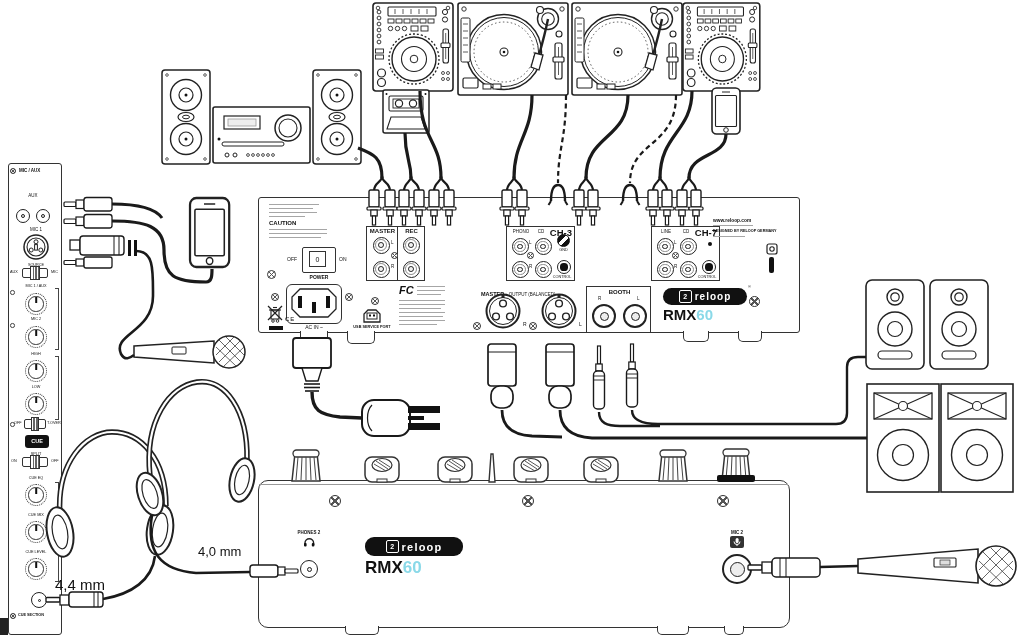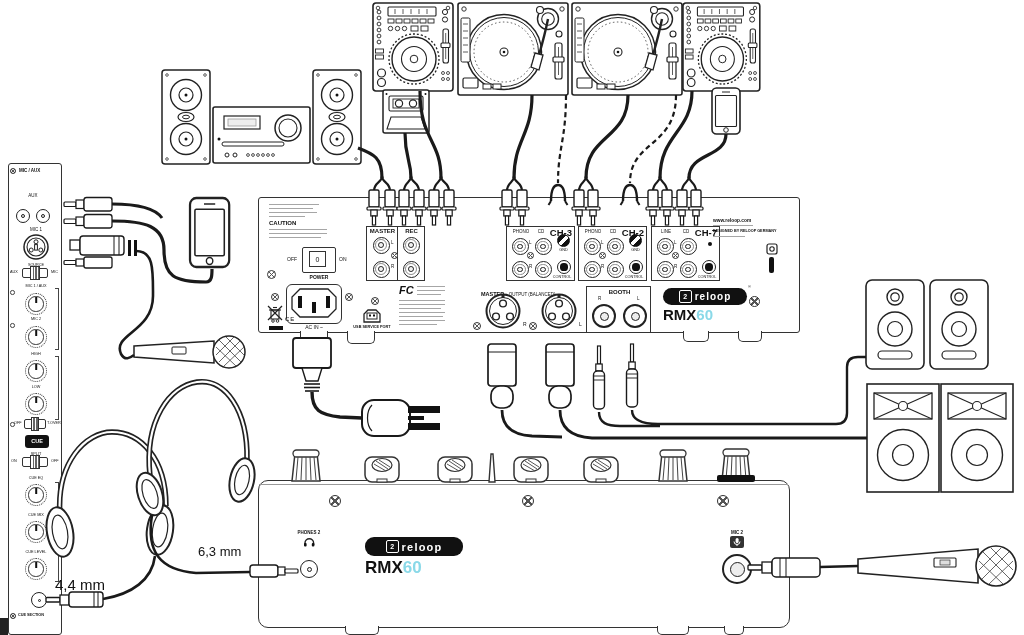--- a/index.html
+++ b/index.html
@@ -212,36 +212,20 @@
       <div class="rca" style="left:27.5px;top:34px;"></div>
       <div class="lbl f4" style="left:22px;top:13px;">L</div>
       <div class="lbl f4" style="left:22px;top:37px;">R</div>
       <div class="screw" style="left:20px;top:25px;width:7px;height:7px;"></div>
       <div class="gnd" style="left:50px;top:7px;"></div>
       <div class="lbl f3 tc" style="left:46px;top:21px;width:21px;">GND</div>
       <div class="ctrljack" style="left:50px;top:33px;"></div>
       <div class="lbl f3 tc" style="left:40px;top:48px;width:30px;">CONTROL</div>
     </div>
 
-    <div class="box" style="left:319px;top:28px;width:69px;height:55px;">
-      <div class="lbl f4 tc" style="left:1px;top:2px;width:26px;">PHONO</div>
-      <div class="lbl f4 tc" style="left:27px;top:2px;width:14px;">CD</div>
-      <div class="lbl f9" style="right:2px;top:1px;">CH-2</div>
-      <div class="rca" style="left:4.5px;top:11px;"></div>
-      <div class="rca" style="left:4.5px;top:34px;"></div>
-      <div class="rca" style="left:27.5px;top:11px;"></div>
-      <div class="rca" style="left:27.5px;top:34px;"></div>
-      <div class="lbl f4" style="left:22px;top:13px;">L</div>
-      <div class="lbl f4" style="left:22px;top:37px;">R</div>
-      <div class="screw" style="left:20px;top:25px;width:7px;height:7px;"></div>
-      <div class="gnd" style="left:50px;top:7px;"></div>
-      <div class="lbl f3 tc" style="left:46px;top:21px;width:21px;">GND</div>
-      <div class="ctrljack" style="left:50px;top:33px;"></div>
-      <div class="lbl f3 tc" style="left:40px;top:48px;width:30px;">CONTROL</div>
-    </div>
 
     <div class="box" style="left:392px;top:28px;width:69px;height:55px;">
       <div class="lbl f4 tc" style="left:2px;top:2px;width:24px;">LINE</div>
       <div class="lbl f4 tc" style="left:26px;top:2px;width:16px;">CD</div>
       <div class="lbl f9" style="right:2px;top:1px;">CH-7</div>
       <div class="rca" style="left:4.5px;top:11px;"></div>
       <div class="rca" style="left:4.5px;top:34px;"></div>
       <div class="rca" style="left:27.5px;top:11px;"></div>
       <div class="rca" style="left:27.5px;top:34px;"></div>
       <div class="lbl f4" style="left:22px;top:13px;">L</div>
@@ -342,21 +326,21 @@
       <line x1="7" y1="8.5" x2="7" y2="10" stroke="#fff" stroke-width="1"></line>
     </svg>
     <div class="jack24" style="left:463px;top:73px;width:30px;height:30px;border-width:2.2px;"></div>
   </div>
 
   <div class="foot" style="left:345px;top:626px;width:34px;height:9px;"></div>
   <div class="foot" style="left:657px;top:626px;width:32px;height:9px;"></div>
   <div class="foot" style="left:724px;top:626px;width:20px;height:9px;"></div>
 
   <div class="lbl" style="left:55px;top:576px;font-size:15px;z-index:6;">4,4 mm</div>
-  <div class="lbl" style="left:198px;top:544px;font-size:13px;z-index:6;">6,3 mm</div>
+  <div class="lbl" style="left:198px;top:544px;font-size:13px;z-index:6;">4,0 mm</div>
 
   <svg class="a" style="left:0;top:0;z-index:4;pointer-events:none;" width="1024" height="635" viewBox="0 0 1024 635">
     <defs>
       <g id="gSpk">
         <rect x="0" y="0" width="48" height="94" rx="3" fill="#fff" stroke="#222" stroke-width="1.5"></rect>
         <circle cx="5" cy="5" r="1.3" fill="none" stroke="#333" stroke-width="0.8"></circle>
         <circle cx="43" cy="5" r="1.3" fill="none" stroke="#333" stroke-width="0.8"></circle>
         <circle cx="5" cy="89" r="1.3" fill="none" stroke="#333" stroke-width="0.8"></circle>
         <circle cx="43" cy="89" r="1.3" fill="none" stroke="#333" stroke-width="0.8"></circle>
         <circle cx="24" cy="25" r="15.5" fill="#fff" stroke="#222" stroke-width="1.4"></circle>

